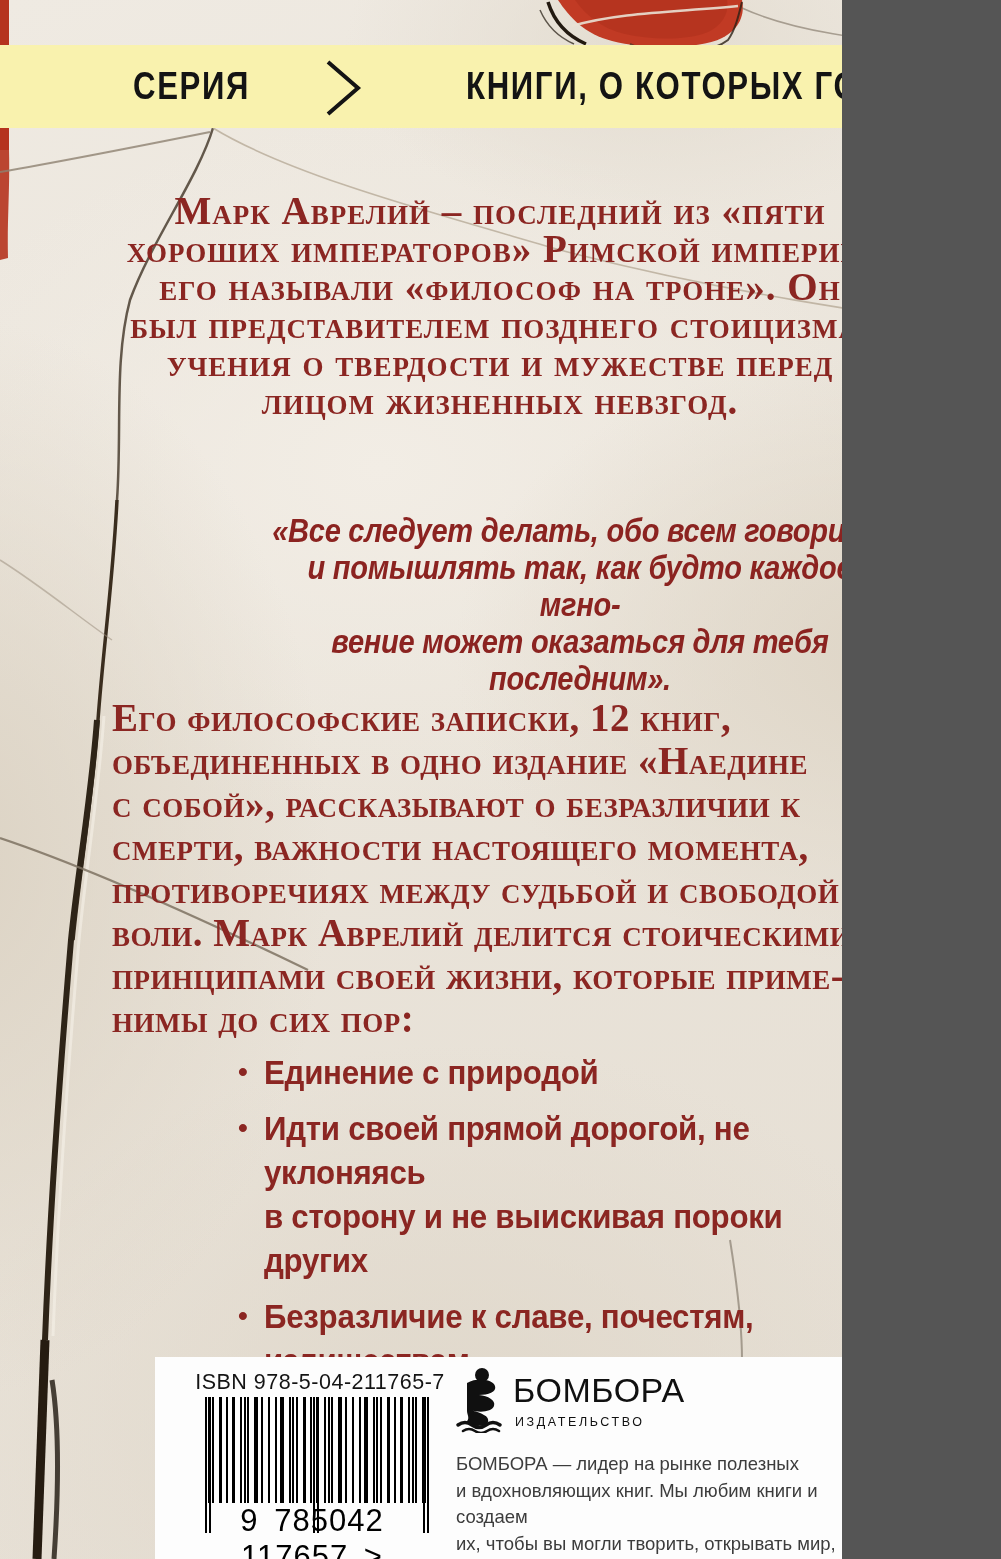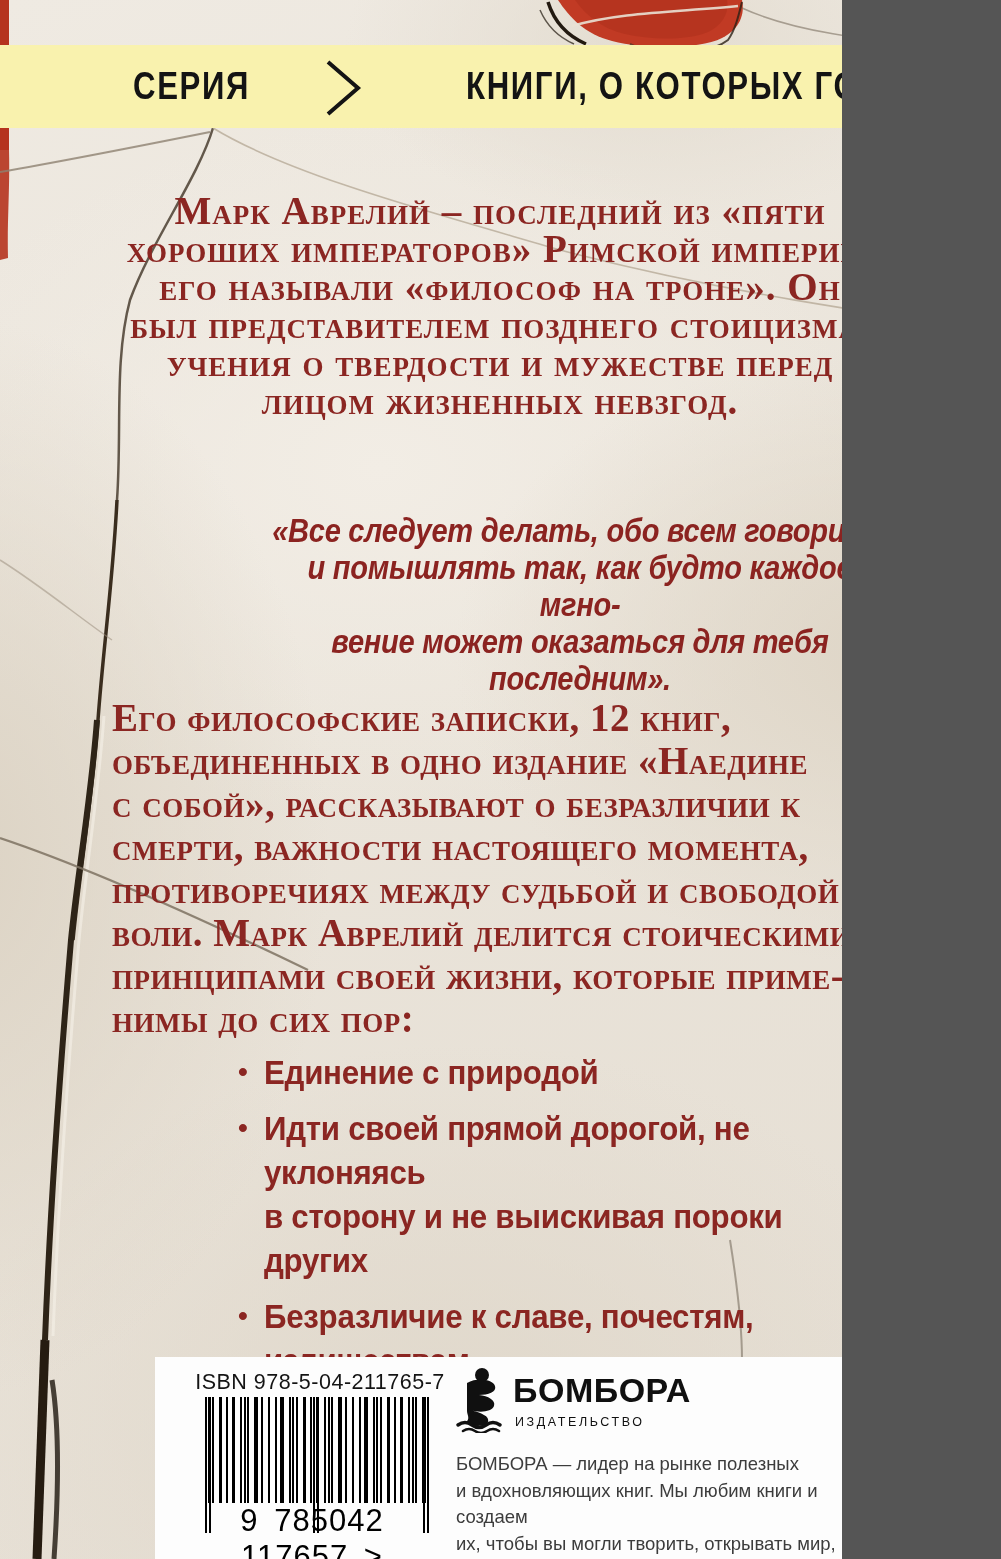--- a/index.html
+++ b/index.html
@@ -46,21 +46,21 @@
   .isbn{position:absolute;left:38px;top:13px;width:254px;text-align:center;font-size:21.5px;color:#141414;letter-spacing:.5px;}
   .barcode{
     position:absolute;left:50px;top:40px;width:222px;height:106px;
     background:
       repeating-linear-gradient(90deg,#000 0 2px,transparent 2px 7px),
       repeating-linear-gradient(90deg,transparent 0 3px,#000 3px 5px,transparent 5px 12px),
       #fff;
   }
   .guard{position:absolute;width:2px;height:136px;top:40px;background:#000;}
   .digits{position:absolute;left:26px;top:146px;width:262px;text-align:center;font-size:31px;color:#000;letter-spacing:1px;word-spacing:6px;}
-  .pub-name{position:absolute;left:358px;top:14px;font-size:34px;font-weight:700;letter-spacing:.5px;color:#101010;}
+  .pub-name{position:absolute;left:358px;top:14px;font-size:34px;font-weight:400;letter-spacing:.5px;color:#101010;}
   .pub-type{position:absolute;left:360px;top:58px;font-size:12.5px;font-weight:400;letter-spacing:2.6px;color:#101010;}
   .pub-about{position:absolute;left:301px;top:94px;width:380px;font-size:18.5px;line-height:26.5px;color:#3c3c3c;white-space:pre-line;}
   .logo-icon{position:absolute;left:300px;top:10px;}
 </style>
 </head>
 <body>
 
 <div class="page">
 
   <svg class="texture" width="1001" height="1559" viewBox="0 0 1001 1559" aria-hidden="true">

